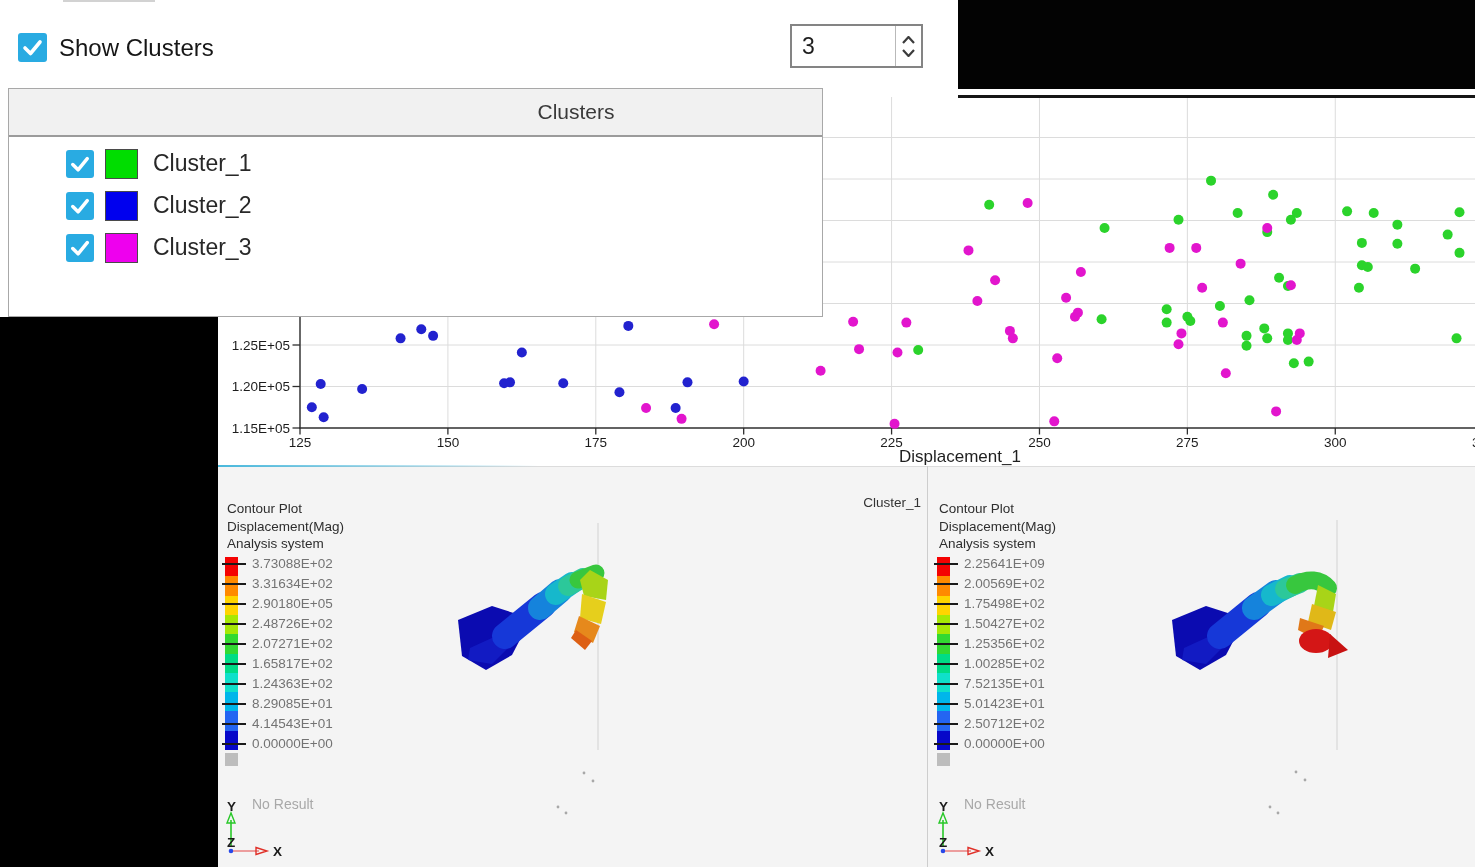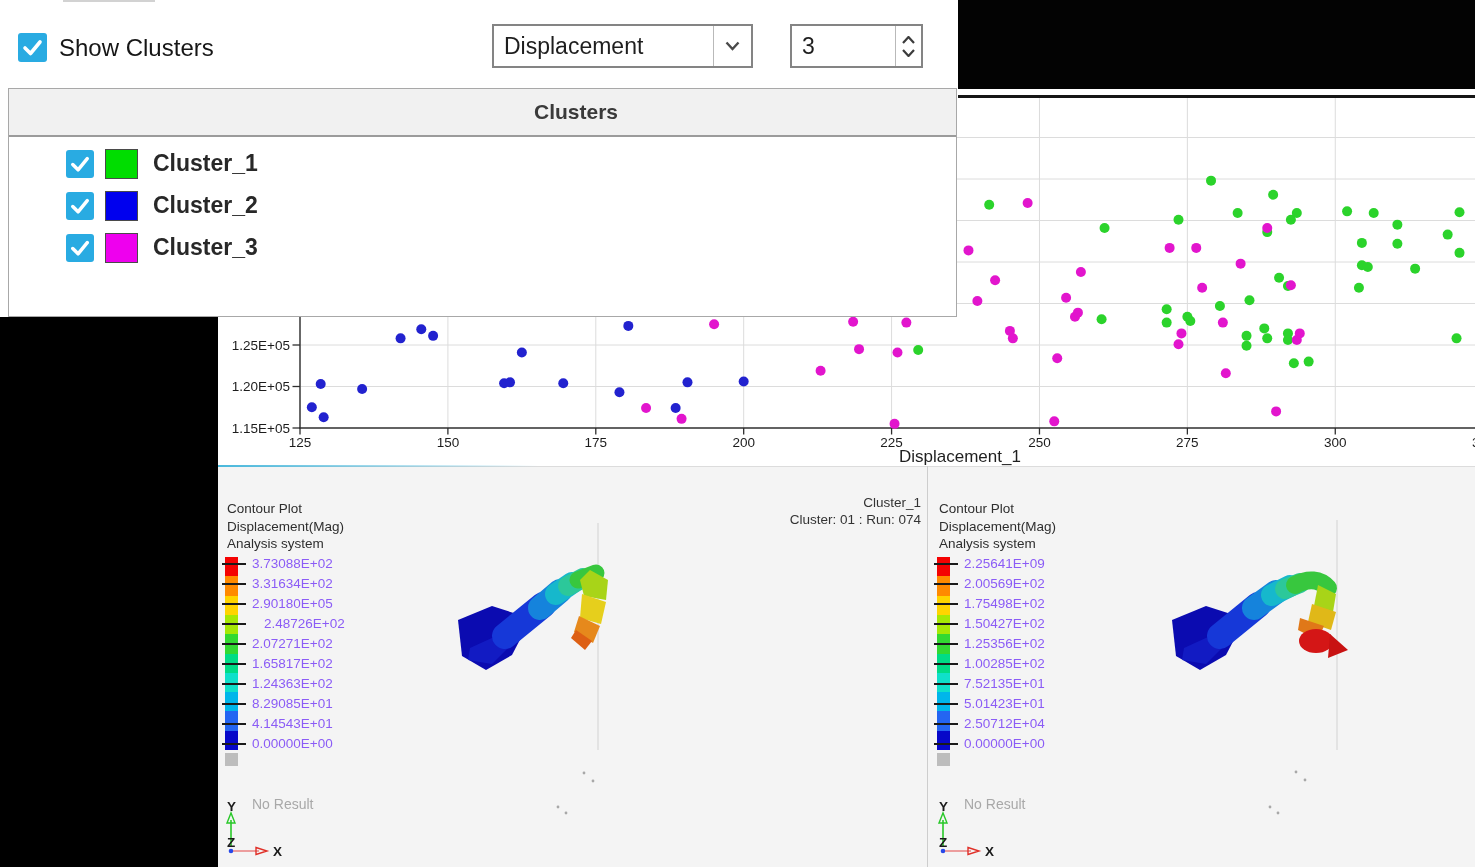--- a/index.html
+++ b/index.html
@@ -11,22 +11,22 @@
   .chk svg{position:absolute;left:0;top:0;}
   .ctl-label{position:absolute;font-size:24px;color:#161616;white-space:nowrap;}
   .combo{position:absolute;background:#fff;border:2px solid #848484;box-sizing:border-box;}
   .combo .txt{position:absolute;left:10px;top:50%;transform:translateY(-50%);
               font-size:23px;color:#1e1e1e;white-space:nowrap;}
   .combo .arrow{position:absolute;right:0;top:0;bottom:0;width:37px;border-left:1px solid #b9b9b9;
                 display:flex;align-items:center;justify-content:center;}
   .spin-arrows{position:absolute;right:0;top:0;bottom:0;width:25px;border-left:1px solid #b9b9b9;
                display:flex;flex-direction:column;align-items:center;justify-content:center;gap:5px;}
   
-  #clusters-panel{position:absolute;left:8px;top:88px;width:949px;height:229px;
-                  background:#fff;border:1px solid #a8a8a8;box-sizing:border-box;font-weight:bold;}
+  #clusters-panel{position:absolute;left:8px;top:88px;width:815px;height:229px;
+                  background:#fff;border:1px solid #a8a8a8;box-sizing:border-box;}
   #clusters-header{position:absolute;left:0;top:0;width:100%;height:48px;background:#f1f1f1;
                    border-bottom:2px solid #9b9b9b;box-sizing:border-box;}
   #clusters-title{position:absolute;left:567px;top:11px;transform:translateX(-50%);
                   font-size:21px;color:#3a3a3a;}
   .cluster-row{position:absolute;left:0;width:100%;height:30px;}
   .cluster-chk{position:absolute;left:57px;top:1px;width:28px;height:28px;background:#29abe2;border-radius:3px;}
   .cluster-swatch{position:absolute;left:96px;top:0;width:33px;height:30px;border:1px solid #4a4a4a;box-sizing:border-box;}
   .cluster-label{position:absolute;left:144px;top:1px;font-size:23px;color:#282828;}
   
   #black-top-right{position:absolute;left:958px;top:0;width:517px;height:89px;background:#030303;}
@@ -37,21 +37,21 @@
   #viewport-area{position:absolute;left:218px;top:466px;width:1257px;height:401px;background:#f4f4f4;}
   #viewport-divider{position:absolute;left:709px;top:0;width:1px;height:401px;background:#cdcdcd;}
   #viewport-top-line{position:absolute;left:0;top:0;width:1257px;height:1px;background:#dcdcdc;}
   #viewport-accent{position:absolute;left:0;top:-1px;width:320px;height:2px;
                    background:linear-gradient(to right,#49b8dc,rgba(230,238,242,0));}
   .vp-header{position:absolute;font-size:13.5px;line-height:17.5px;color:#2e2e2e;}
   .vp-annot{position:absolute;font-size:13.5px;line-height:17px;color:#333;text-align:right;}
   .legend{position:absolute;width:180px;height:232px;}
   .legend .band{position:absolute;left:3px;width:13px;height:19.6px;}
   .legend .tick{position:absolute;left:0;width:24px;height:1.5px;background:#1a1a1a;}
-  .legend .lv{position:absolute;left:30px;height:14px;line-height:14px;font-size:13.5px;color:#8b5cf6;white-space:nowrap;}
+  .legend .lv{position:absolute;left:30px;height:14px;line-height:14px;font-size:13.5px;color:#737373;white-space:nowrap;}
   .legend .nores-sq{position:absolute;left:3px;top:196px;width:13px;height:13px;}
   .legend .nores-lb{position:absolute;left:30px;top:195px;font-size:14px;color:#a8a8a8;margin-top:44px;}
   svg text{font-family:"Liberation Sans",sans-serif;}
 </style>
 </head>
 <body>
 
 <div id="stage">
 
   <svg id="scatter" style="position:absolute;left:218px;top:89px;" width="1257" height="377" viewBox="218 89 1257 377">
@@ -204,28 +204,20 @@
   <div id="clipped-edge"></div>
 
   <div class="chk" style="left:18px;top:33px;width:29px;height:29px;">
     <svg width="29" height="29" viewBox="0 0 29 29">
       <polyline points="7,15 12.5,20.5 22,9" fill="none" stroke="#fff" stroke-width="3.6" stroke-linecap="round" stroke-linejoin="round"></polyline>
     </svg>
   </div>
   <div class="ctl-label" style="left:59px;top:34px;">Show Clusters</div>
 
 
-  <div class="combo" style="left:492px;top:24px;width:261px;height:44px;">
-    <div class="txt">Displacement</div>
-    <div class="arrow">
-      <svg width="15" height="10" viewBox="0 0 15 10">
-          <polyline points="1.5,1.5 7.5,8 13.5,1.5" fill="none" stroke="#4a4a4a" stroke-width="2.4"></polyline>
-        </svg>
-    </div>
-  </div>
 
   <div class="combo" style="left:790px;top:24px;width:133px;height:44px;">
     <div class="txt">3</div>
     <div class="spin-arrows">
       <svg width="13" height="8" viewBox="0 0 13 8">
         <polyline points="1,7 6.5,1 12,7" fill="none" stroke="#3c3c3c" stroke-width="2.2"></polyline>
         </svg>
       <svg width="13" height="8" viewBox="0 0 13 8">
         <polyline points="1,1 6.5,7 12,1" fill="none" stroke="#3c3c3c" stroke-width="2.2"></polyline>
         </svg>
@@ -266,41 +258,40 @@
     <div id="viewport-accent"></div>
     <div id="viewport-divider"></div>
 
     <div class="vp-header" style="left:9px;top:34px;">
       <div>Contour Plot</div>
       <div>Displacement(Mag)</div>
       <div>Analysis system</div>
     </div>
     <div class="vp-annot" style="left:400px;top:28px;width:303px;">
       <div>Cluster_1</div>
-      <div>Cluster: 01 : Run: 074</div>
     </div>
     <div class="legend" id="legend-left" style="left:4px;top:91px;">
         <div class="band" style="top: 0px; background: rgb(244, 2, 2);"></div>
         <div class="band" style="top: 19.3px; background: rgb(255, 138, 0);"></div>
         <div class="band" style="top: 38.6px; background: rgb(255, 212, 0);"></div>
         <div class="band" style="top: 57.9px; background: rgb(166, 232, 5);"></div>
         <div class="band" style="top: 77.2px; background: rgb(50, 217, 50);"></div>
         <div class="band" style="top: 96.5px; background: rgb(0, 220, 134);"></div>
         <div class="band" style="top: 115.8px; background: rgb(15, 224, 202);"></div>
         <div class="band" style="top: 135.1px; background: rgb(0, 182, 234);"></div>
         <div class="band" style="top: 154.4px; background: rgb(36, 101, 242);"></div>
         <div class="band" style="top: 173.7px; background: rgb(7, 8, 201);"></div>
         <div class="tick" style="top: 6px;"></div>
         <div class="lv" style="top: 0px;">3.73088E+02</div>
         <div class="tick" style="top: 26px;"></div>
         <div class="lv" style="top: 20px;">3.31634E+02</div>
         <div class="tick" style="top: 46px;"></div>
         <div class="lv" style="top: 40px;">2.90180E+05</div>
         <div class="tick" style="top: 66px;"></div>
-        <div class="lv" style="top: 60px; margin-left: 12px;">2.48726E+02</div>
+        <div class="lv" style="top: 60px;">2.48726E+02</div>
         <div class="tick" style="top: 86px;"></div>
         <div class="lv" style="top: 80px;">2.07271E+02</div>
         <div class="tick" style="top: 106px;"></div>
         <div class="lv" style="top: 100px;">1.65817E+02</div>
         <div class="tick" style="top: 126px;"></div>
         <div class="lv" style="top: 120px;">1.24363E+02</div>
         <div class="tick" style="top: 146px;"></div>
         <div class="lv" style="top: 140px;">8.29085E+01</div>
         <div class="tick" style="top: 166px;"></div>
         <div class="lv" style="top: 160px;">4.14543E+01</div>
@@ -336,21 +327,21 @@
         <div class="lv" style="top: 60px;">1.50427E+02</div>
         <div class="tick" style="top: 86px;"></div>
         <div class="lv" style="top: 80px;">1.25356E+02</div>
         <div class="tick" style="top: 106px;"></div>
         <div class="lv" style="top: 100px;">1.00285E+02</div>
         <div class="tick" style="top: 126px;"></div>
         <div class="lv" style="top: 120px;">7.52135E+01</div>
         <div class="tick" style="top: 146px;"></div>
         <div class="lv" style="top: 140px;">5.01423E+01</div>
         <div class="tick" style="top: 166px;"></div>
-        <div class="lv" style="top: 160px;">2.50712E+04</div>
+        <div class="lv" style="top: 160px;">2.50712E+02</div>
         <div class="tick" style="top: 186px;"></div>
         <div class="lv" style="top: 180px;">0.00000E+00</div>
         <div class="nores-sq" style="background: rgb(189, 189, 189);"></div>
         <div class="nores-lb">No Result</div>
       </div>
   </div>
 
   <svg class="abs" style="left:218px;top:466px;" width="710" height="401" viewBox="218 466 710 401">
     <line x1="598" y1="523" x2="598" y2="750" stroke="#d2d2d2" stroke-width="1"></line>
     <polygon points="458,620 492,606 520,615 524,632 512,655 486,670 462,656" fill="#0b0bb0"></polygon>

